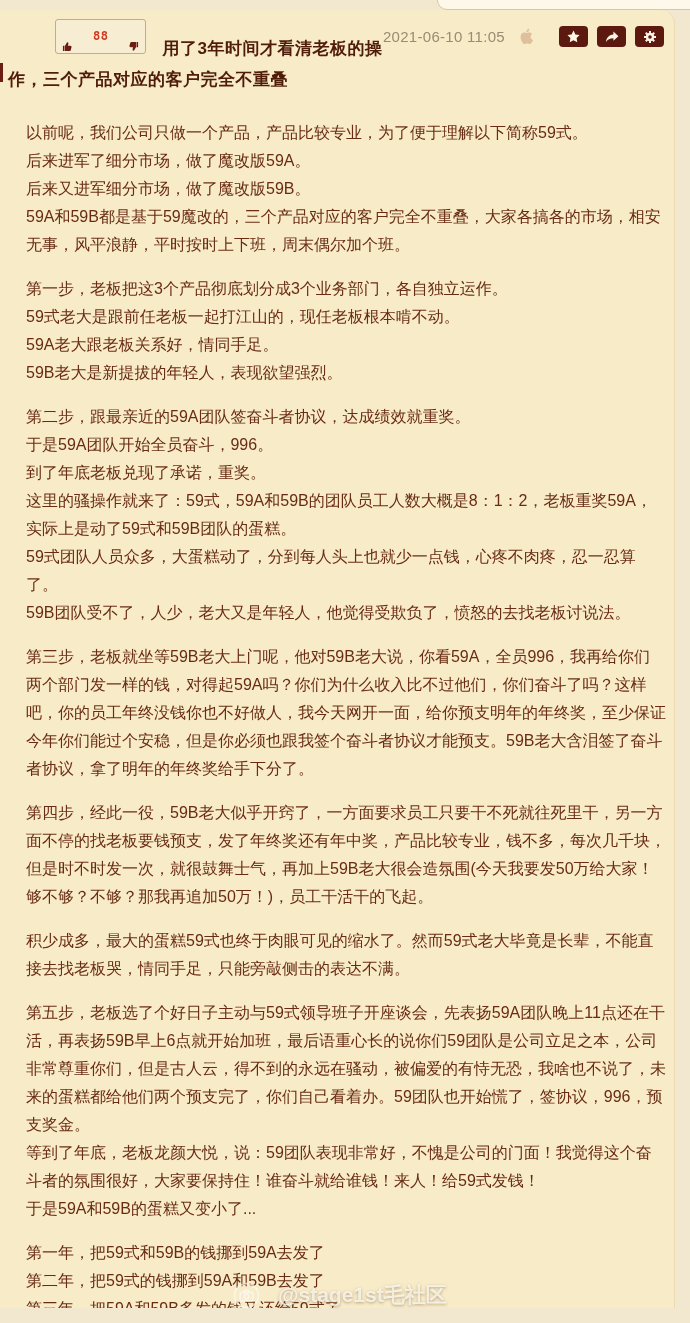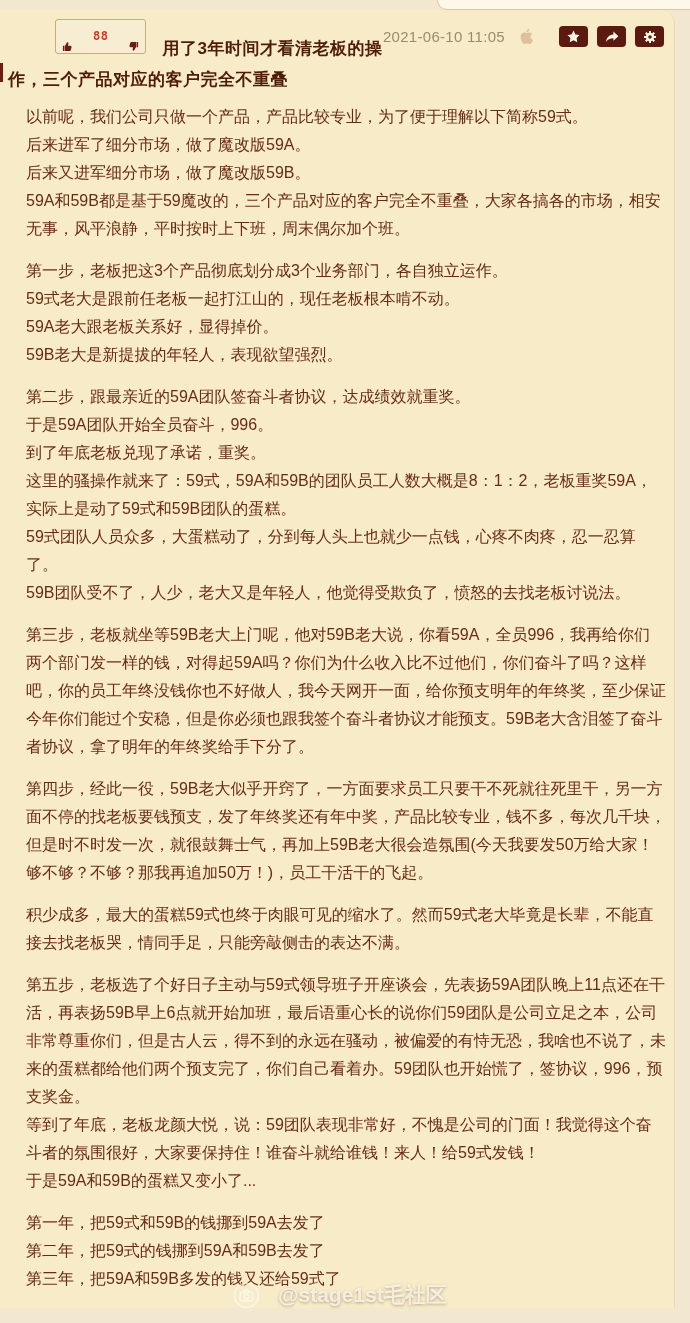--- a/index.html
+++ b/index.html
@@ -38,21 +38,21 @@
     padding:1px 6px;margin-right:16px;vertical-align:2px;
     color:#6b1d11;text-indent:0;cursor:pointer;
   }
   .badge .count{
     color:#cc3b22;font-size:12px;font-weight:bold;
     font-family:"DejaVu Sans Mono","Liberation Mono",monospace;
   }
   .post-body{
     padding:6px 8px 0 26px;font-size:16px;line-height:28px;color:#692c13;
   }
-  .post-body p{margin:0 0 14px;white-space:pre-line}
+  .post-body p{margin:16px 0 14px;white-space:pre-line}
   .watermark{
     position:absolute;left:233px;top:1281px;z-index:5;
     display:flex;align-items:center;gap:18px;
     color:rgba(252,250,242,.8);font-size:21px;font-weight:bold;
     text-shadow:0 1px 3px rgba(130,105,70,.55);
   }
   .wm-cam{opacity:.85}
 </style>
 </head>
 <body>
@@ -122,21 +122,21 @@
     </div>
   </div>
 
   <div class="post-body">
     <p>以前呢，我们公司只做一个产品，产品比较专业，为了便于理解以下简称59式。
 后来进军了细分市场，做了魔改版59A。
 后来又进军细分市场，做了魔改版59B。
 59A和59B都是基于59魔改的，三个产品对应的客户完全不重叠，大家各搞各的市场，相安无事，风平浪静，平时按时上下班，周末偶尔加个班。</p>
     <p>第一步，老板把这3个产品彻底划分成3个业务部门，各自独立运作。
 59式老大是跟前任老板一起打江山的，现任老板根本啃不动。
-59A老大跟老板关系好，显得掉价。
+59A老大跟老板关系好，情同手足。
 59B老大是新提拔的年轻人，表现欲望强烈。</p>
     <p>第二步，跟最亲近的59A团队签奋斗者协议，达成绩效就重奖。
 于是59A团队开始全员奋斗，996。
 到了年底老板兑现了承诺，重奖。
 这里的骚操作就来了：59式，59A和59B的团队员工人数大概是8：1：2，老板重奖59A，实际上是动了59式和59B团队的蛋糕。
 59式团队人员众多，大蛋糕动了，分到每人头上也就少一点钱，心疼不肉疼，忍一忍算了。
 59B团队受不了，人少，老大又是年轻人，他觉得受欺负了，愤怒的去找老板讨说法。</p>
     <p>第三步，老板就坐等59B老大上门呢，他对59B老大说，你看59A，全员996，我再给你们两个部门发一样的钱，对得起59A吗？你们为什么收入比不过他们，你们奋斗了吗？这样吧，你的员工年终没钱你也不好做人，我今天网开一面，给你预支明年的年终奖，至少保证今年你们能过个安稳，但是你必须也跟我签个奋斗者协议才能预支。59B老大含泪签了奋斗者协议，拿了明年的年终奖给手下分了。</p>
     <p>第四步，经此一役，59B老大似乎开窍了，一方面要求员工只要干不死就往死里干，另一方面不停的找老板要钱预支，发了年终奖还有年中奖，产品比较专业，钱不多，每次几千块，但是时不时发一次，就很鼓舞士气，再加上59B老大很会造氛围(今天我要发50万给大家！够不够？不够？那我再追加50万！)，员工干活干的飞起。</p>
     <p>积少成多，最大的蛋糕59式也终于肉眼可见的缩水了。然而59式老大毕竟是长辈，不能直接去找老板哭，情同手足，只能旁敲侧击的表达不满。</p>

